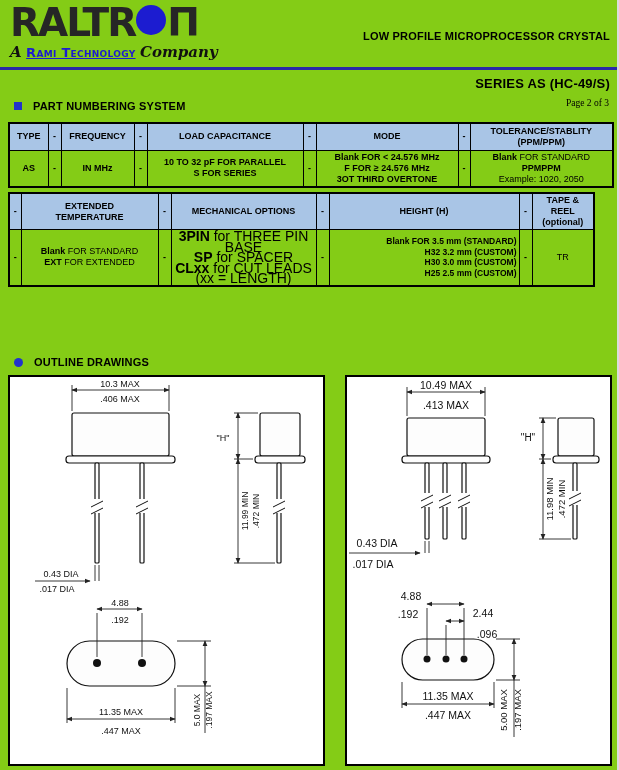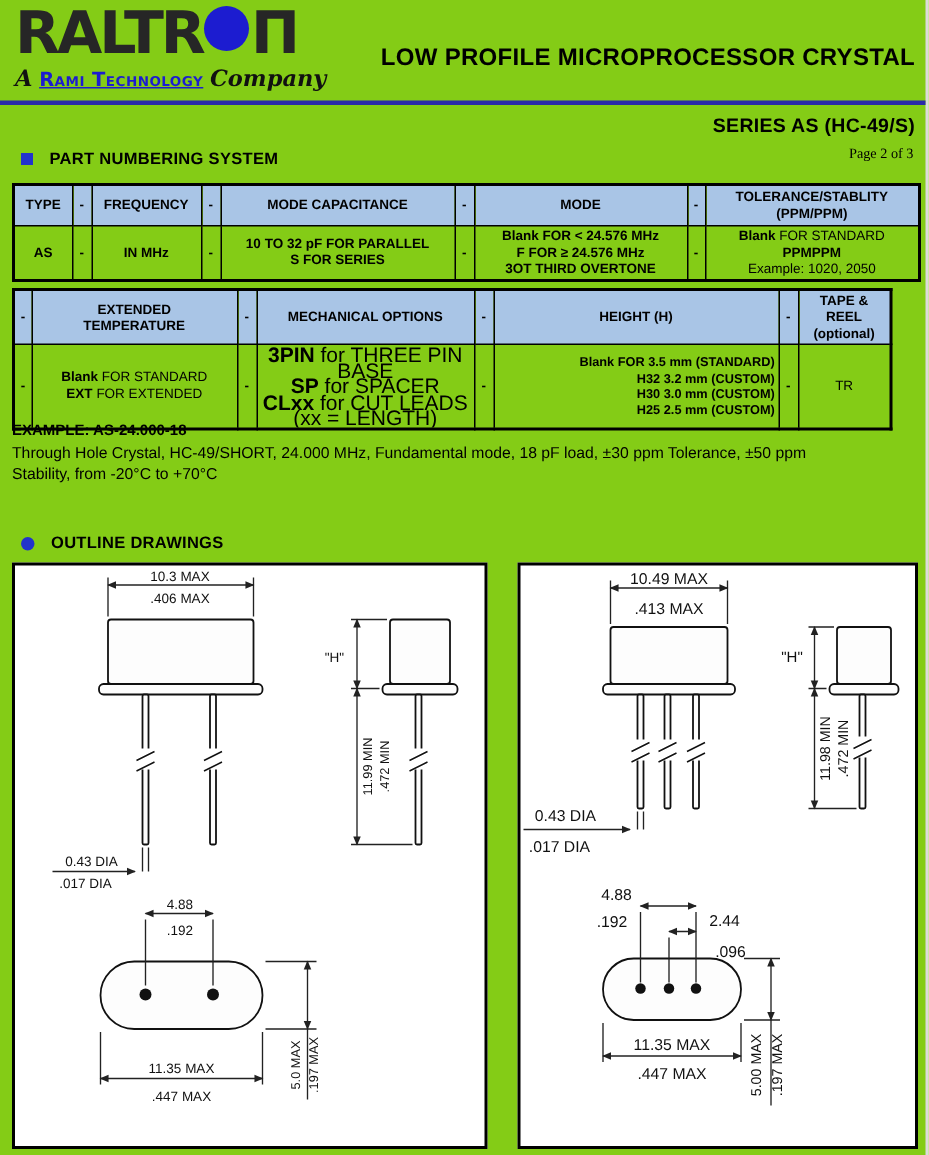--- a/index.html
+++ b/index.html
@@ -9,21 +9,21 @@
   
   .logo{position:absolute;left:10px;top:3px;}
   .logo-word{font-family:"DejaVu Sans",sans-serif;font-weight:bold;font-size:39px;
              line-height:1;letter-spacing:-2px;color:#262626;white-space:nowrap;}
   .logo-dot{display:inline-block;width:30px;height:30px;border-radius:50%;
             background:#1c1cd0;margin:0 1px;vertical-align:1px;}
   .tagline{margin-top:1px;white-space:nowrap;}
   .tag-a,.tag-company{font-family:"DejaVu Serif",serif;font-style:italic;font-weight:bold;font-size:15px;color:#111;}
   .tag-brand{font-family:"DejaVu Sans",sans-serif;font-weight:bold;font-variant:small-caps;
              font-size:13px;color:#1c1cd0;text-decoration:underline;letter-spacing:.3px;}
-  .doc-title{position:absolute;right:7px;top:30px;font-weight:bold;font-size:16px;letter-spacing:.2px;}
+  .doc-title{position:absolute;right:7px;top:30px;font-weight:bold;font-size:11px;letter-spacing:.2px;}
   .page-num{position:absolute;right:8px;top:50px;font-family:"Liberation Serif",serif;font-size:9.5px;margin-top:48px;}
   .blue-rule{position:absolute;left:0;top:67px;width:619px;height:3px;background:#2a2aa8;}
   .series{position:absolute;right:7px;top:76px;font-weight:bold;font-size:13px;letter-spacing:.2px;}
   
   .sec-head{position:absolute;left:14px;display:flex;align-items:center;gap:11px;}
   .bullet-sq{width:8px;height:8px;background:#2233cc;}
   .bullet-ci{width:9px;height:9px;border-radius:50%;background:#2233cc;}
   .sec-title{font-weight:bold;font-size:11px;letter-spacing:.2px;}
   
   table{position:absolute;border-collapse:collapse;table-layout:fixed;}
@@ -88,21 +88,21 @@
         <col style="width:142px">
         <col style="width:12px">
         <col style="width:143px">
       </colgroup>
     <tbody>
         <tr class="hdr">
       <td>TYPE</td>
       <td class="dash">-</td>
       <td>FREQUENCY</td>
       <td class="dash">-</td>
-      <td>MODE CAPACITANCE</td>
+      <td>LOAD CAPACITANCE</td>
       <td class="dash">-</td>
       <td>MODE</td>
       <td class="dash">-</td>
       <td>
         <div>TOLERANCE/STABLITY</div>
         <div>(PPM/PPM)</div>
       </td>
     </tr>
     <tr class="data">
       <td class="bold">AS</td>
@@ -177,24 +177,20 @@
         <div>H32 3.2 mm (CUSTOM)</div>
         <div>H30 3.0 mm (CUSTOM)</div>
         <div>H25 2.5 mm (CUSTOM)</div>
       </td>
       <td class="dash">-</td>
       <td class="plain">TR</td>
     </tr>
   </tbody>
     </table>
 
-  <div class="example">
-    <div class="example-title">EXAMPLE: AS-24.000-18</div>
-    <div class="example-body">Through Hole Crystal, HC-49/SHORT, 24.000 MHz, Fundamental mode, 18 pF load, ±30 ppm Tolerance, ±50 ppm Stability, from -20°C to +70°C</div>
-  </div>
 
   <div class="sec-head" style="top:356px;text-align:center;">
     <span class="bullet-ci"></span>
     <span class="sec-title">OUTLINE DRAWINGS</span>
   </div>
 
   <div class="box box-left">
     <svg viewBox="0 0 313 387">
       <defs>
         <marker id="arL" viewBox="0 0 10 10" refX="8.5" refY="5" markerWidth="7" markerHeight="7" orient="auto-start-reverse">

